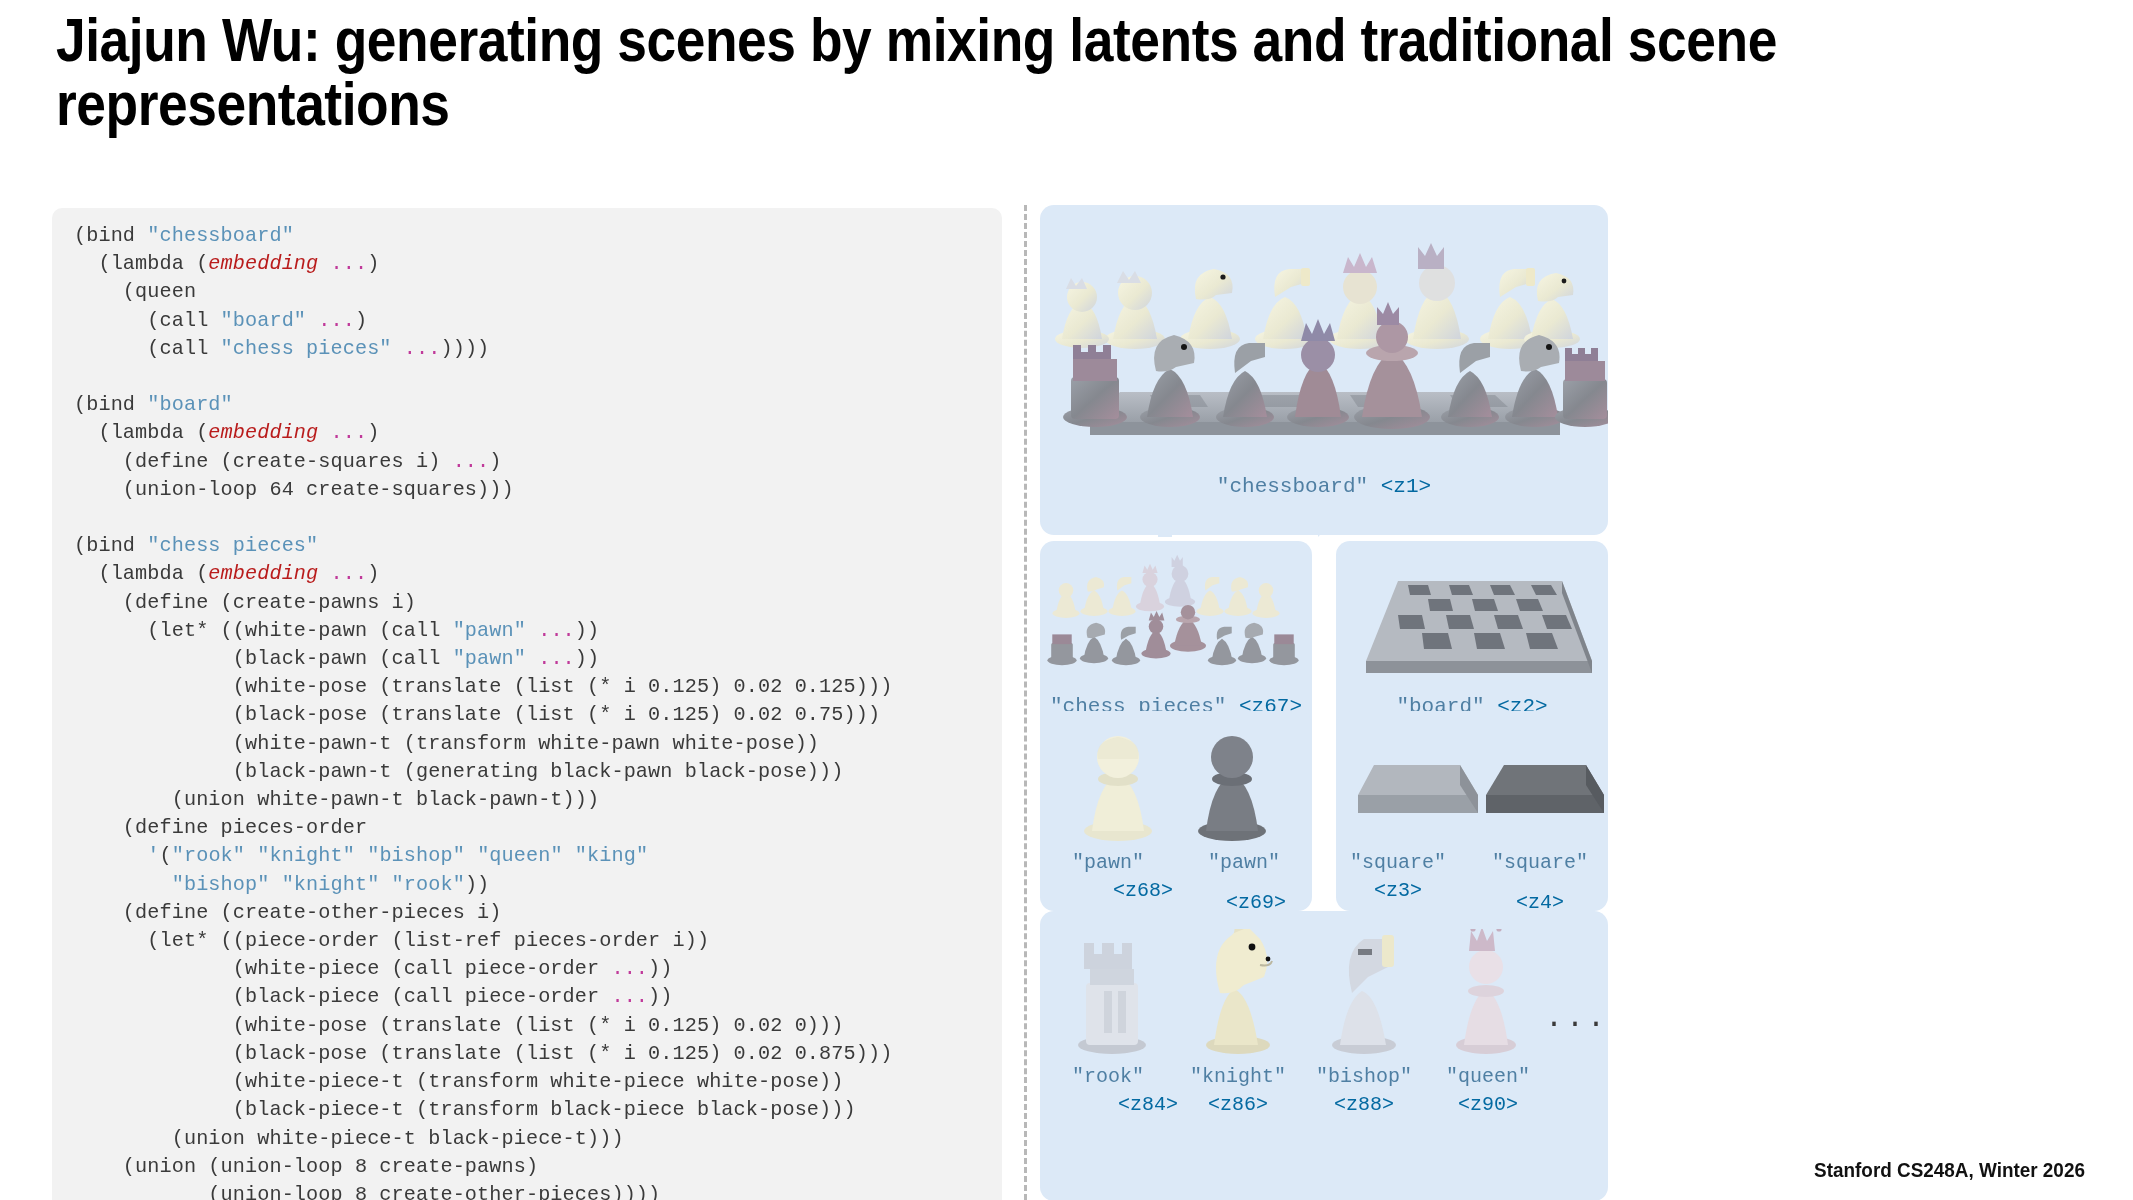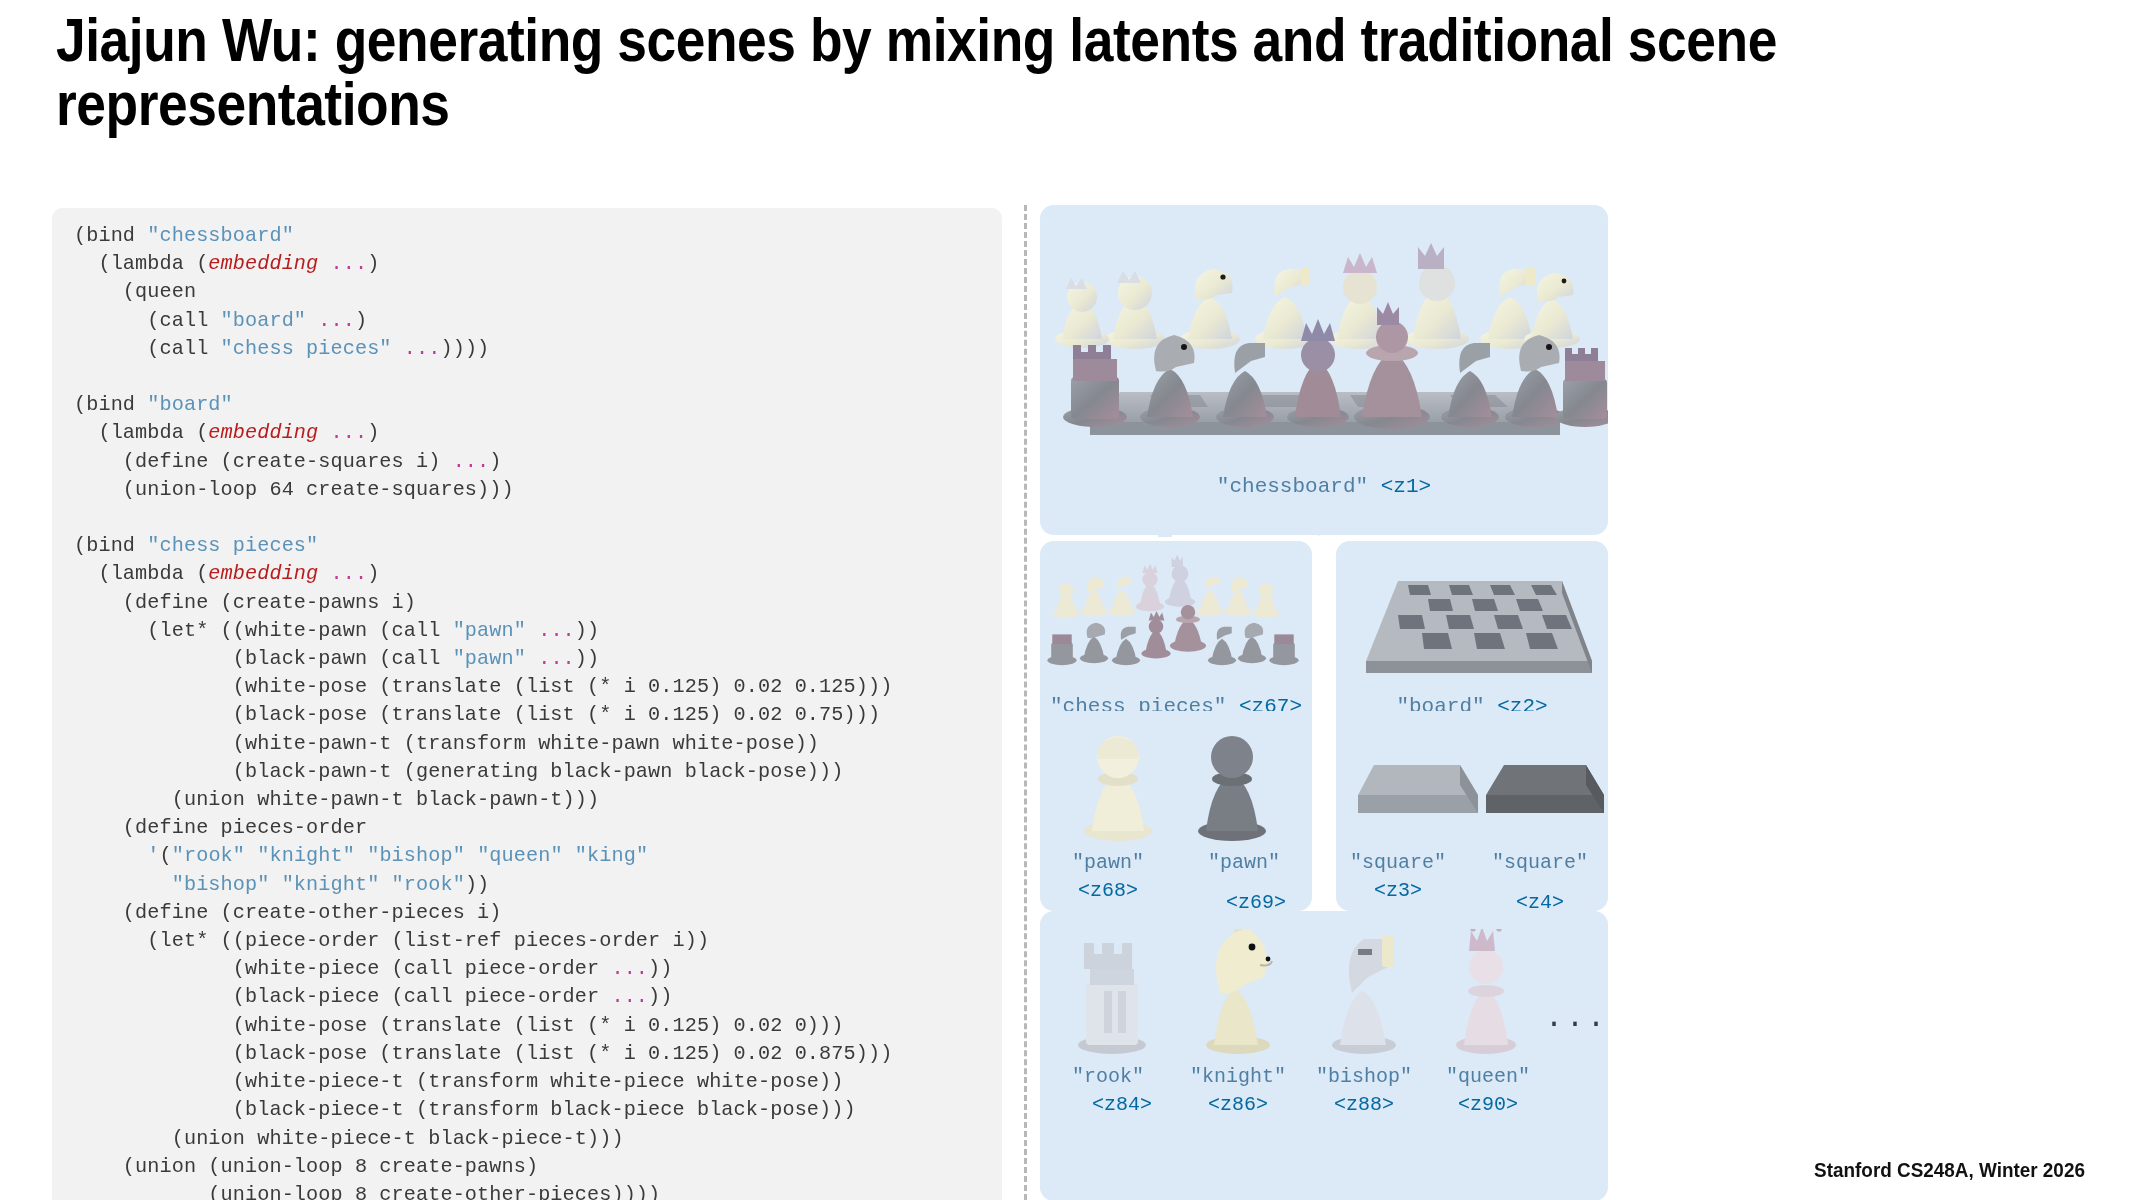--- a/index.html
+++ b/index.html
@@ -439,21 +439,21 @@
       <g transform="translate(192,10)">
         <ellipse cx="0" cy="96" rx="34" ry="10" fill="#6e7278"></ellipse>
         <path d="M -26,96 Q -20,48 0,40 Q 20,48 26,96 Z" fill="#797d84"></path>
         <ellipse cx="0" cy="44" rx="20" ry="7" fill="#6b6f76"></ellipse>
         <circle cx="0" cy="22" r="21" fill="#7e828a"></circle>
       </g>
     </svg>
     <div class="node-label small" style="top:138px; left:0; width:136px;">
       <span class="lbl-name">"pawn"</span>
     </div>
-    <div class="node-label small" style="top:166px; left:0; width:136px;">
+    <div class="node-label small" style="top:166px; left:0; width:136px;padding-left:35px;">
       <span class="lbl-z">&lt;z68&gt;</span>
     </div>
     <div class="node-label small" style="top:138px; left:136px; width:136px;">
       <span class="lbl-name">"pawn"</span>
     </div>
     <div class="node-label small" style="top:166px; left:148px; width:136px;margin-top:12px;">
       <span class="lbl-z">&lt;z69&gt;</span>
     </div>
   </div>
 
@@ -523,21 +523,21 @@
         <circle cx="-13" cy="-4" r="2.6" fill="#c4aebf"></circle>
         <circle cx="0" cy="-10" r="2.6" fill="#c4aebf"></circle>
         <circle cx="13" cy="-4" r="2.6" fill="#c4aebf"></circle>
       </g>
     </svg>
     <div class="ellipsis" style="left:505px; top:90px;">...</div>
 
     <div class="node-label small" style="top:152px; left:2px; width:132px;">
       <span class="lbl-name">"rook"</span>
     </div>
-    <div class="node-label small" style="top:180px; left:16px; width:132px;">
+    <div class="node-label small" style="top:180px; left:6px; width:132px;text-align:right;">
       <span class="lbl-z">&lt;z84&gt;</span>
     </div>
 
     <div class="node-label small" style="top:152px; left:132px; width:132px;">
       <span class="lbl-name">"knight"</span>
     </div>
     <div class="node-label small" style="top:180px; left:132px; width:132px;">
       <span class="lbl-z">&lt;z86&gt;</span>
     </div>
 

